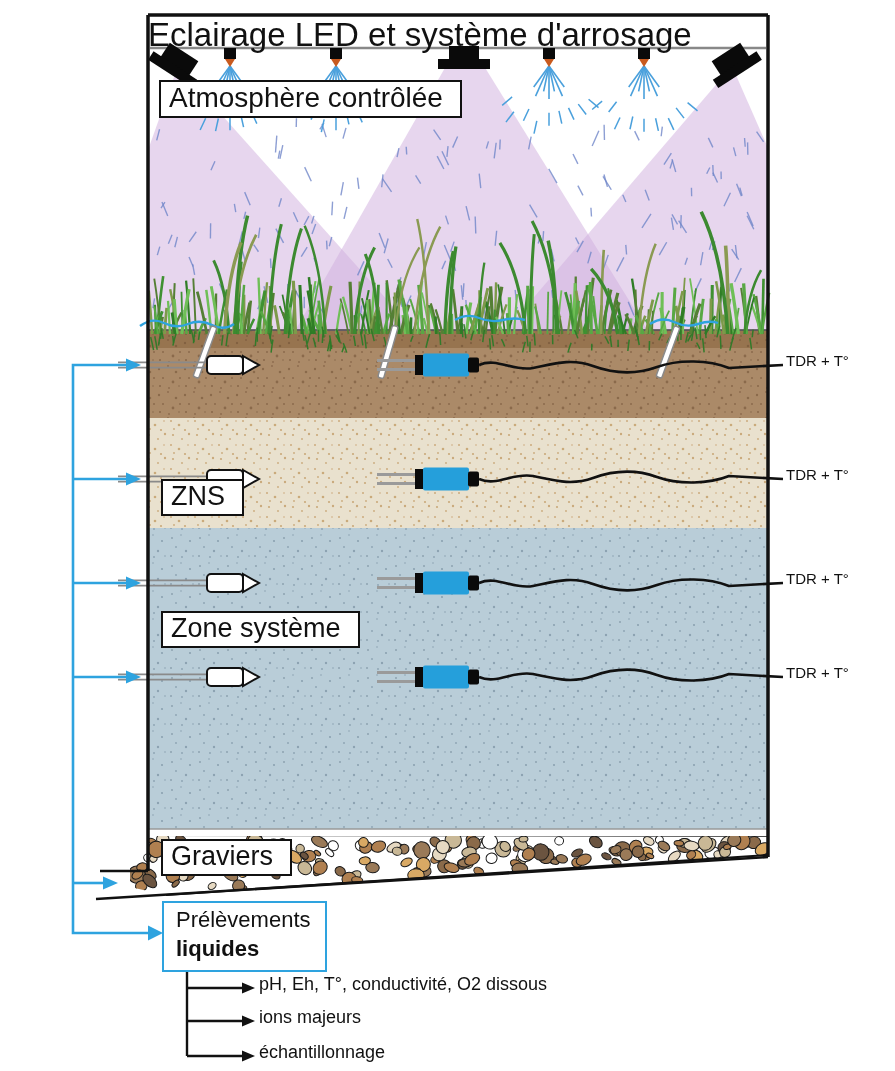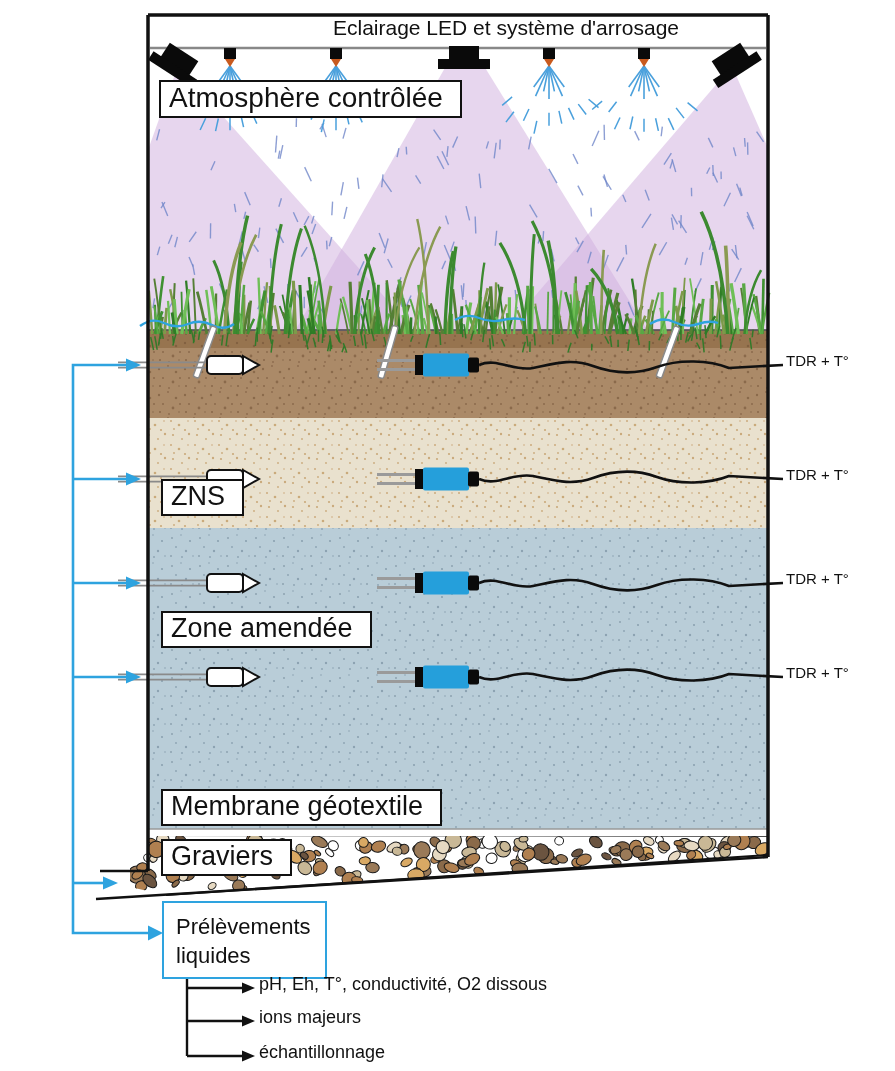--- a/index.html
+++ b/index.html
@@ -1,26 +1,26 @@
 <!DOCTYPE html>
 <html><head>
 <meta charset="utf-8">
 <style>
   html,body{margin:0;padding:0;background:#fff}
   .canvas{position:relative;width:895px;height:1071px;background:#fff;
           font-family:"Liberation Sans","DejaVu Sans",sans-serif;color:#111;overflow:hidden}
   svg.deco{position:absolute;left:0;top:0}
-  .title{position:absolute;left:148px;top:16px;width:716px;text-align:center;
-         font-size:21px;letter-spacing:0;white-space:nowrap}
+  .title{position:absolute;left:148px;top:16px;width:716px;
+         font-size:33px;letter-spacing:0;white-space:nowrap}
   .zlabel{position:absolute;background:#fff;border:2.5px solid #111;
           padding:0 17px 3px 8px;font-size:27px;line-height:1.12;white-space:nowrap}
   .tdr{position:absolute;left:786px;font-size:15px;white-space:nowrap}
   .sampbox{position:absolute;left:162px;top:901px;border:2.5px solid #2ea3df;background:#fff;
-           padding:10px 14px 7px 12px;font-size:22px;line-height:1.3;min-width:130px}
-  .sampbox .bold{font-weight:normal}
+           padding:3px 14px 7px 12px;font-size:22px;line-height:1.3;min-width:130px}
+  .sampbox .bold{font-weight:bold}
   .ana{position:absolute;left:259px;font-size:18px;white-space:nowrap}
 </style>
 </head>
 <body>
 
 <div class="canvas">
 
 <svg class="deco" width="895" height="1071" viewBox="0 0 895 1071">
   <defs>
     <pattern id="spA" width="26" height="26" patternUnits="userSpaceOnUse">
@@ -986,22 +986,21 @@
     <polygon points="242,982.5 255,988 242,993.5"></polygon>
     <polygon points="242,1015.5 255,1021 242,1026.5"></polygon>
     <polygon points="242,1050.5 255,1056 242,1061.5"></polygon>
   </g>
 </svg>
 
 <div class="title">Eclairage LED et système d'arrosage</div>
 
 <div class="zlabel" style="left:159px;top:80px;font-size:28px">Atmosphère contrôlée</div>
 <div class="zlabel" style="left:161px;top:479px">ZNS</div>
-<div class="zlabel" style="left:161px;top:611px">Zone amendée</div>
-<div class="zlabel" style="left:161px;top:789px">Membrane géotextile</div>
+<div class="zlabel" style="left:161px;top:611px">Zone système</div>
 <div class="zlabel" style="left:161px;top:839px">Graviers</div>
 
 <div class="tdr" style="top:352px">TDR + T°</div>
 <div class="tdr" style="top:466px">TDR + T°</div>
 <div class="tdr" style="top:570px">TDR + T°</div>
 <div class="tdr" style="top:664px">TDR + T°</div>
 
 <div class="sampbox">
   <div>Prélèvements</div>
   <div class="bold">liquides</div>

